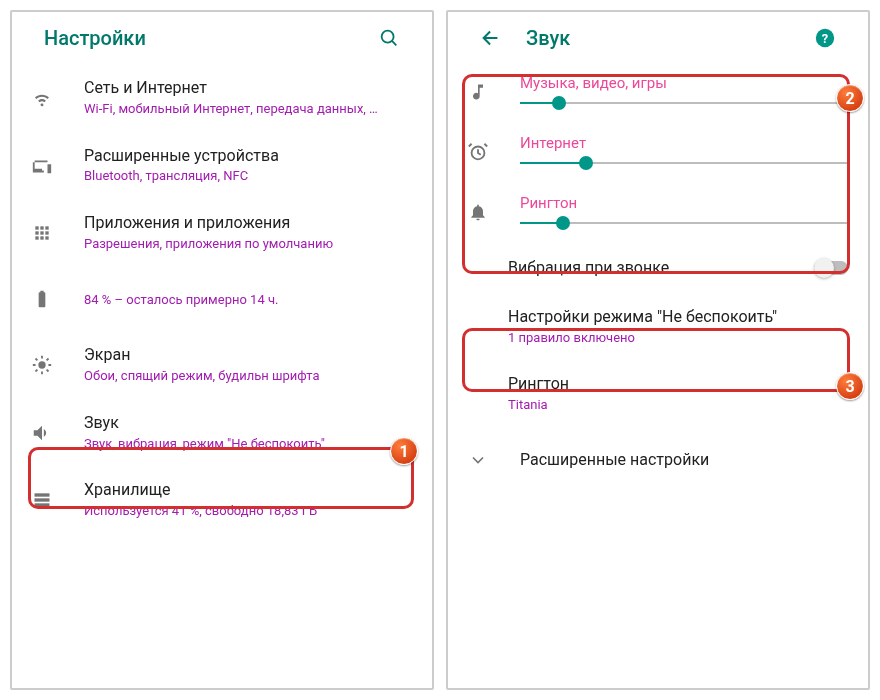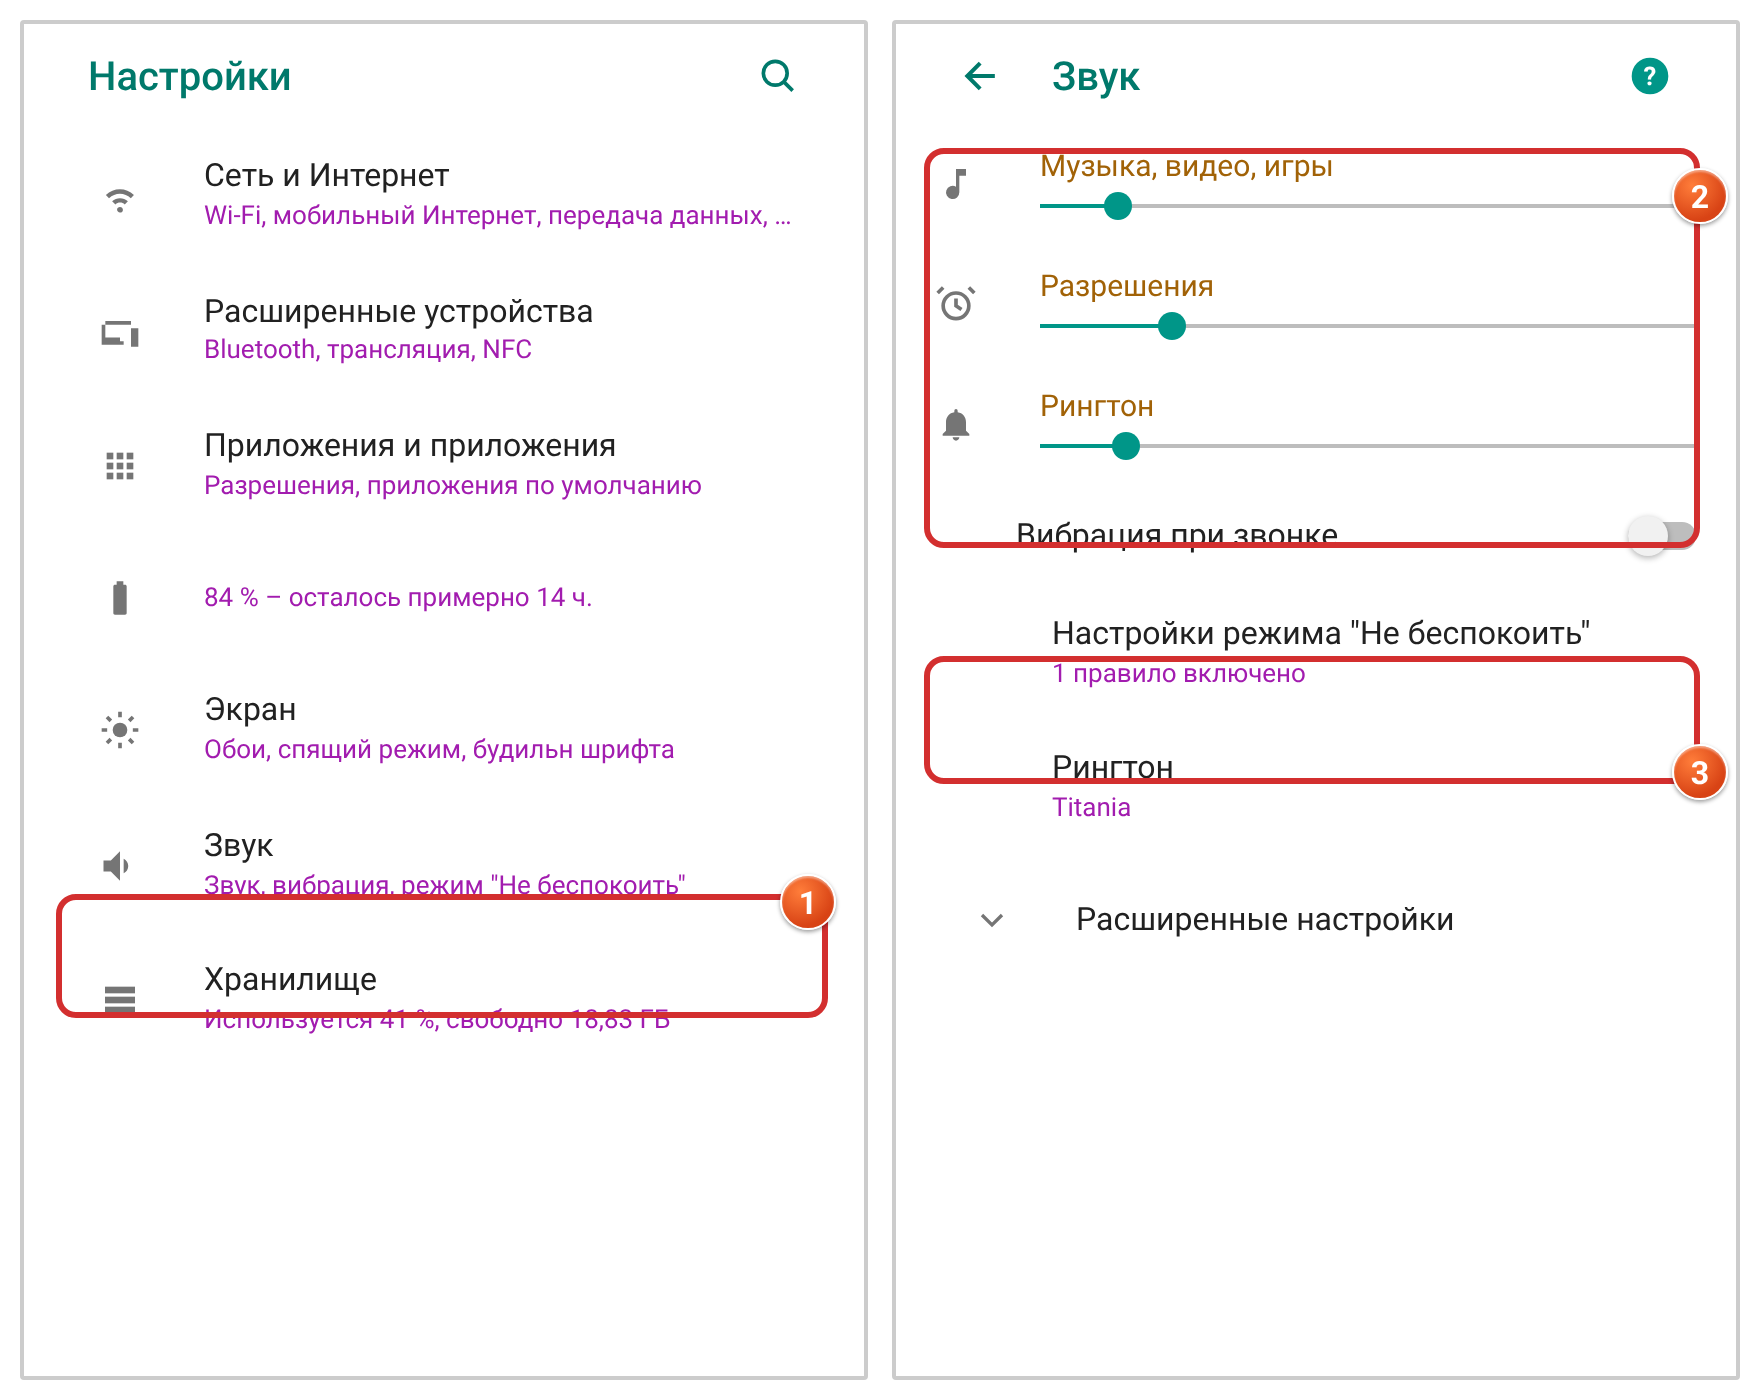--- a/index.html
+++ b/index.html
@@ -35,39 +35,38 @@
     flex: 1;
   }
   .header .icon { color: #616161; display:flex; align-items:center; }
   .header .icon-right { color: #00796b; }
   .list { flex: 1; overflow: hidden; }
   .item {
     display: flex;
     align-items: center;
     padding: 14px 16px 14px 12px;
     gap: 24px;
-    margin-left: 18px;
   }
   .item-icon {
     width: 36px; height: 36px;
     display: flex; align-items: center; justify-content: center;
     color: #757575;
     flex-shrink: 0;
   }
   .item-text { flex: 1; min-width: 0; }
   .item-title { font-size: 16px; color: #212121; line-height: 1.3; }
   .item-sub { font-size: 13px; color: #a21caf; line-height: 1.3; white-space: nowrap; overflow: hidden; text-overflow: ellipsis; margin-top:2px;}
   .slider-item {
     display: flex;
     align-items: flex-start;
     padding: 10px 20px 6px 12px;
     gap: 24px;
   }
   .slider-body { flex: 1; }
-  .slider-label { font-size: 15px; color: #a16207; margin-bottom: 6px; }
+  .slider-label { font-size: 15px; color: #ec4899; margin-bottom: 6px; }
   .slider-track {
     height: 2px; background: #bdbdbd; position: relative; margin: 10px 0 14px 0;
   }
   .slider-fill {
     position: absolute; left:0; top:0; bottom:0; background: #009688;
   }
   .slider-thumb {
     position: absolute; top: 50%; transform: translate(-50%,-50%);
     width: 14px; height: 14px; border-radius: 50%; background: #009688;
   }
@@ -244,21 +243,21 @@
       </div>
     </div>
     <div class="slider-item">
       <span class="item-icon">
           <svg width="22" height="22" viewBox="0 0 24 24" fill="none" stroke="#757575" stroke-width="2">
             <circle cx="12" cy="13" r="7"></circle>
             <path d="M12 9v4l3 2M5 3L2 6M19 3l3 3"></path>
           </svg>
         </span>
       <div class="slider-body">
-        <div class="slider-label">Разрешения</div>
+        <div class="slider-label">Интернет</div>
         <div class="slider-track">
             <div class="slider-fill" style="width:20%"></div>
             <div class="slider-thumb" style="left:20%"></div>
           </div>
       </div>
     </div>
     <div class="slider-item">
       <span class="item-icon">
           <svg width="20" height="20" viewBox="0 0 24 24" fill="#757575">
             <path d="M12 22c1.1 0 2-.9 2-2h-4c0 1.1.9 2 2 2zm6-6V11c0-3.1-2-5.6-5-6V4a1 1 0 1 0-2 0v1c-3 .4-5 2.9-5 6v5l-2 2v1h16v-1l-2-2z"></path>

